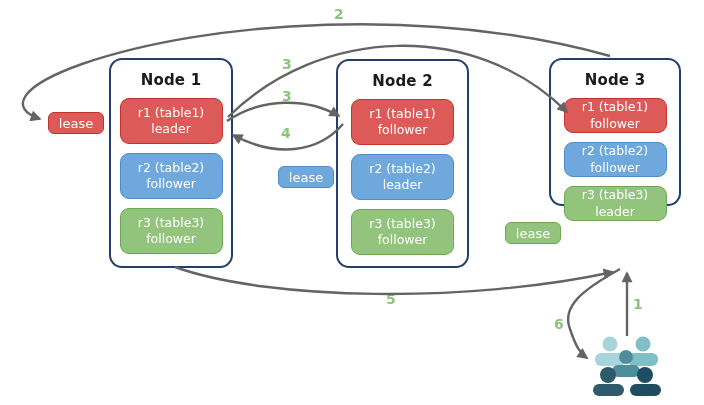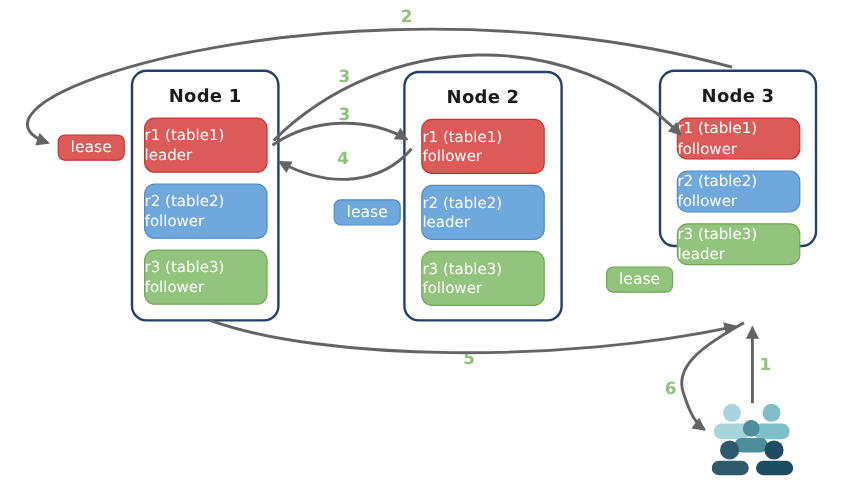--- a/index.html
+++ b/index.html
@@ -3,21 +3,21 @@
 <meta charset="utf-8">
 <style>
   html,body{margin:0;padding:0;background:#ffffff;}
   #stage{position:relative;width:704px;height:405px;background:#ffffff;overflow:hidden;
          font-family:"DejaVu Sans","Liberation Sans",sans-serif;}
   .node{position:absolute;background:#ffffff;border:2px solid var(--node-border);
         border-radius:13px;box-sizing:border-box;display:flex;flex-direction:column;
         align-items:center;padding-top:11px;}
   .node-title{font-size:15px;font-weight:bold;color:#1b1b1b;margin-bottom:9px;letter-spacing:.2px;}
   .replica{width:103px;height:46px;border-radius:9px;box-sizing:border-box;border:1.5px solid;
-           display:flex;flex-direction:column;align-items:flex-start;justify-content:center;
+           display:flex;flex-direction:column;align-items:center;justify-content:center;
            color:#ffffff;font-size:12.5px;line-height:1.32;margin-bottom:9px;text-align:center;}
   .replica.red{background:var(--red-fill);border-color:var(--red-border);}
   .replica.blue{background:var(--blue-fill);border-color:var(--blue-border);}
   .replica.green{background:var(--green-fill);border-color:var(--green-border);}
   .lease{position:absolute;width:56px;height:22px;border-radius:6px;box-sizing:border-box;
          border:1.5px solid;display:flex;align-items:center;justify-content:center;
          color:#ffffff;font-size:13px;}
   .lease.red{background:var(--red-fill);border-color:var(--red-border);}
   .lease.blue{background:var(--blue-fill);border-color:var(--blue-border);}
   .lease.green{background:var(--green-fill);border-color:var(--green-border);}

